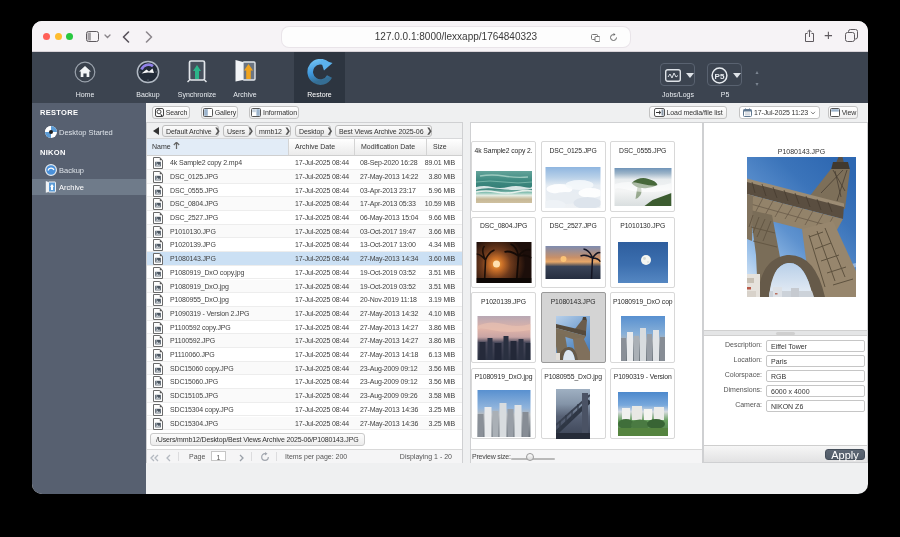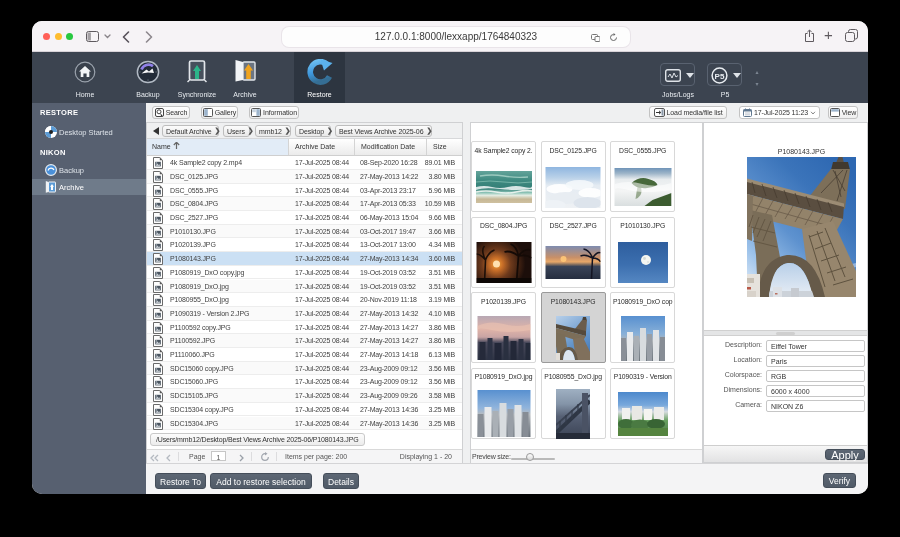--- a/index.html
+++ b/index.html
@@ -716,19 +716,13 @@
     <div class="flabel" style="top:248px;left:0">Colorspace:</div>
       <div class="finput" style="top:247px">RGB</div>
     <div class="flabel" style="top:263px;left:0">Dimensions:</div>
       <div class="finput" style="top:262px">6000 x 4000</div>
     <div class="flabel" style="top:278px;left:0">Camera:</div>
       <div class="finput" style="top:277px">NIKON Z6</div>
     <div class="a" style="left:0;top:322px;width:163px;height:17px;background:linear-gradient(#f6f6f6,#e2e2e3);border-top:1px solid #cecece"></div>
     <div class="dkbtn" style="left:121px;top:326px;width:40px;height:11px;font-size:11px;line-height:11px">Apply</div>
   </div>
 
-  <div class="a" id="foot">
-    <div class="dkbtn" style="left:9px;top:9px;width:51px;height:16px;font-size:8.5px;line-height:16px">Restore To</div>
-    <div class="dkbtn" style="left:64px;top:9px;width:102px;height:16px;font-size:8.5px;line-height:16px">Add to restore selection</div>
-    <div class="dkbtn" style="left:177px;top:9px;width:36px;height:16px;font-size:8.5px;line-height:16px">Details</div>
-    <div class="dkbtn" style="left:677px;top:9px;width:33px;height:15px;font-size:8.5px;line-height:15px">Verify</div>
-  </div>
 </div>
 
 </body></html>

